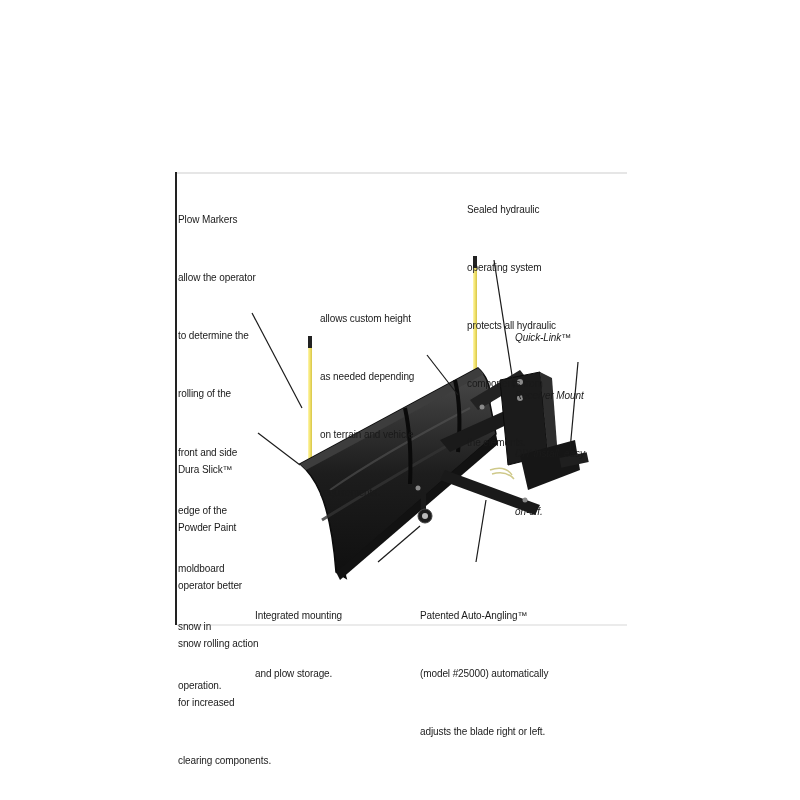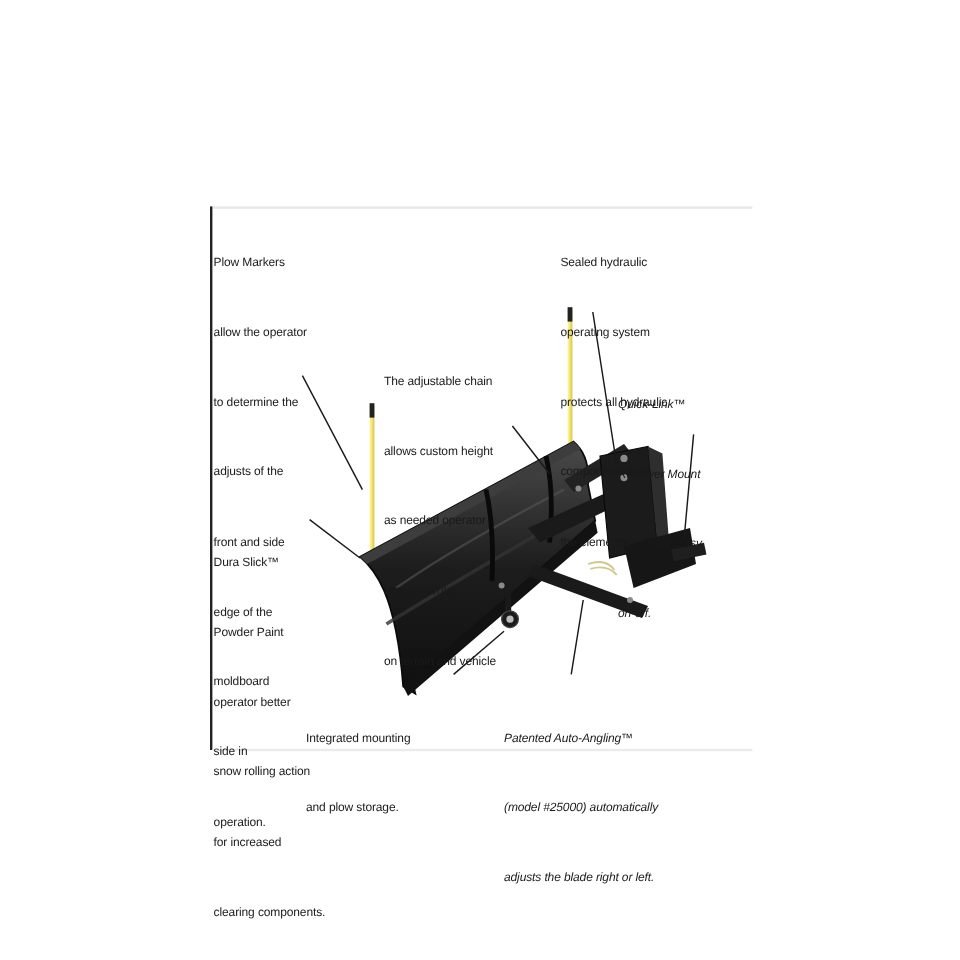--- a/index.html
+++ b/index.html
@@ -90,42 +90,41 @@
     <line x1="578" y1="362" x2="570" y2="450"></line>
     <line x1="378" y1="562" x2="420" y2="526"></line>
     <line x1="476" y1="562" x2="486" y2="500"></line>
   </g>
 </svg>
 
 <div class="callout" style="left:178px; top:171px;">
   <div>Plow Markers</div>
   <div>allow the operator</div>
   <div>to determine the</div>
-  <div>adjusts of the</div>
+  <div>rolling of the</div>
   <div>front and side</div>
   <div>edge of the</div>
   <div>moldboard</div>
-  <div>side in</div>
+  <div>snow in</div>
   <div>operation.</div>
 </div>
 
-<div class="callout" style="left:467px; top:171px;">
+<div class="callout" style="left:467px; top:161px;">
   <div>Sealed hydraulic</div>
   <div>operating system</div>
   <div>protects all hydraulic</div>
   <div>components from</div>
   <div>the elements.</div>
 </div>
 
 <div class="callout" style="left:320px; top:270px;">
-  <div>The adjustable chain</div>
   <div>allows custom height</div>
-  <div>as needed operator</div>
+  <div>as needed depending</div>
+  <div>on terrain and vehicle</div>
   <div>requirements.</div>
-  <div>on terrain and vehicle</div>
 </div>
 
 <div class="callout" style="left:515px; top:289px;font-style:italic;">
   <div>Quick-Link™</div>
   <div>Receiver Mount</div>
   <div>DIY install, easy</div>
   <div>on-off.</div>
 </div>
 
 <div class="callout" style="left:178px; top:421px;">
@@ -135,17 +134,17 @@
   <div>snow rolling action</div>
   <div>for increased</div>
   <div>clearing components.</div>
 </div>
 
 <div class="callout" style="left:255px; top:567px;">
   <div>Integrated mounting</div>
   <div>and plow storage.</div>
 </div>
 
-<div class="callout" style="left:420px; top:567px;font-style:italic;">
+<div class="callout" style="left:420px; top:567px;">
   <div>Patented Auto-Angling™</div>
   <div>(model #25000) automatically</div>
   <div>adjusts the blade right or left.</div>
 </div>
 
 </body></html>

